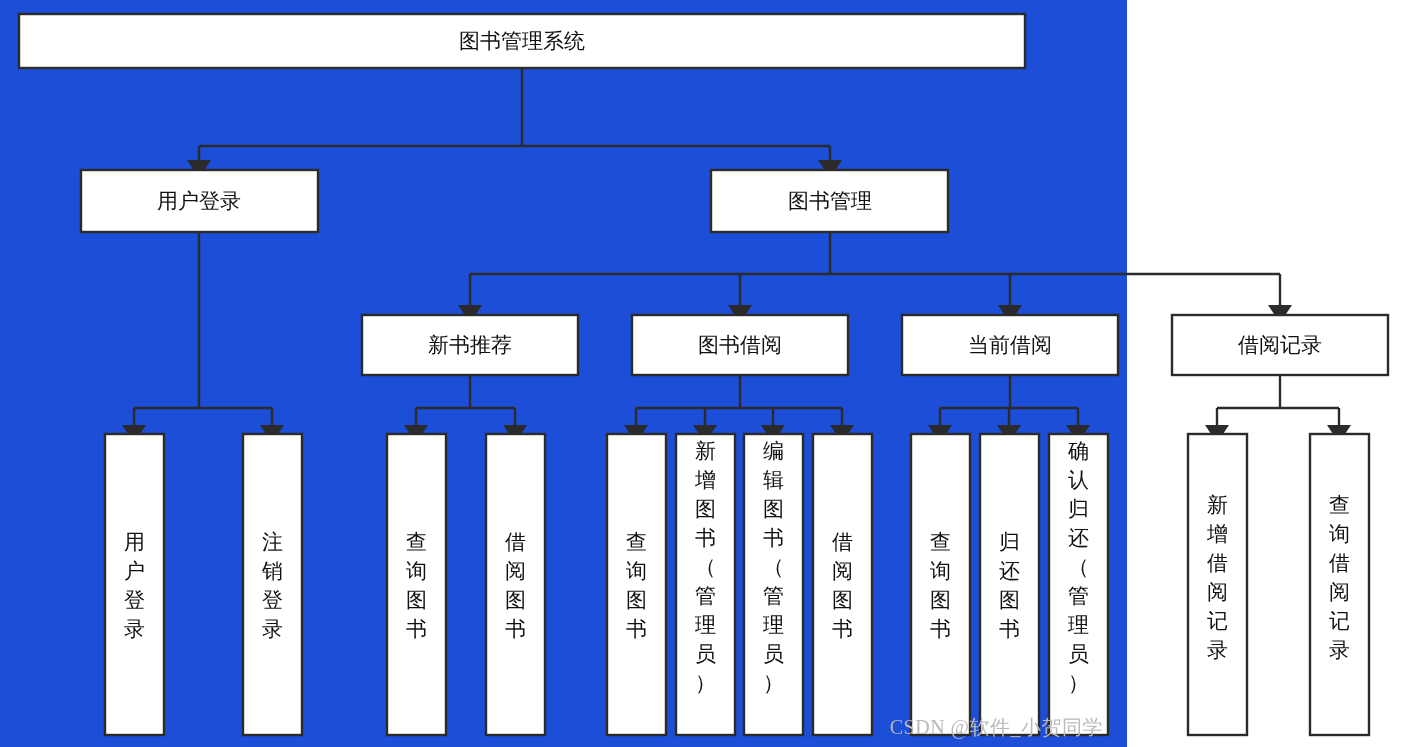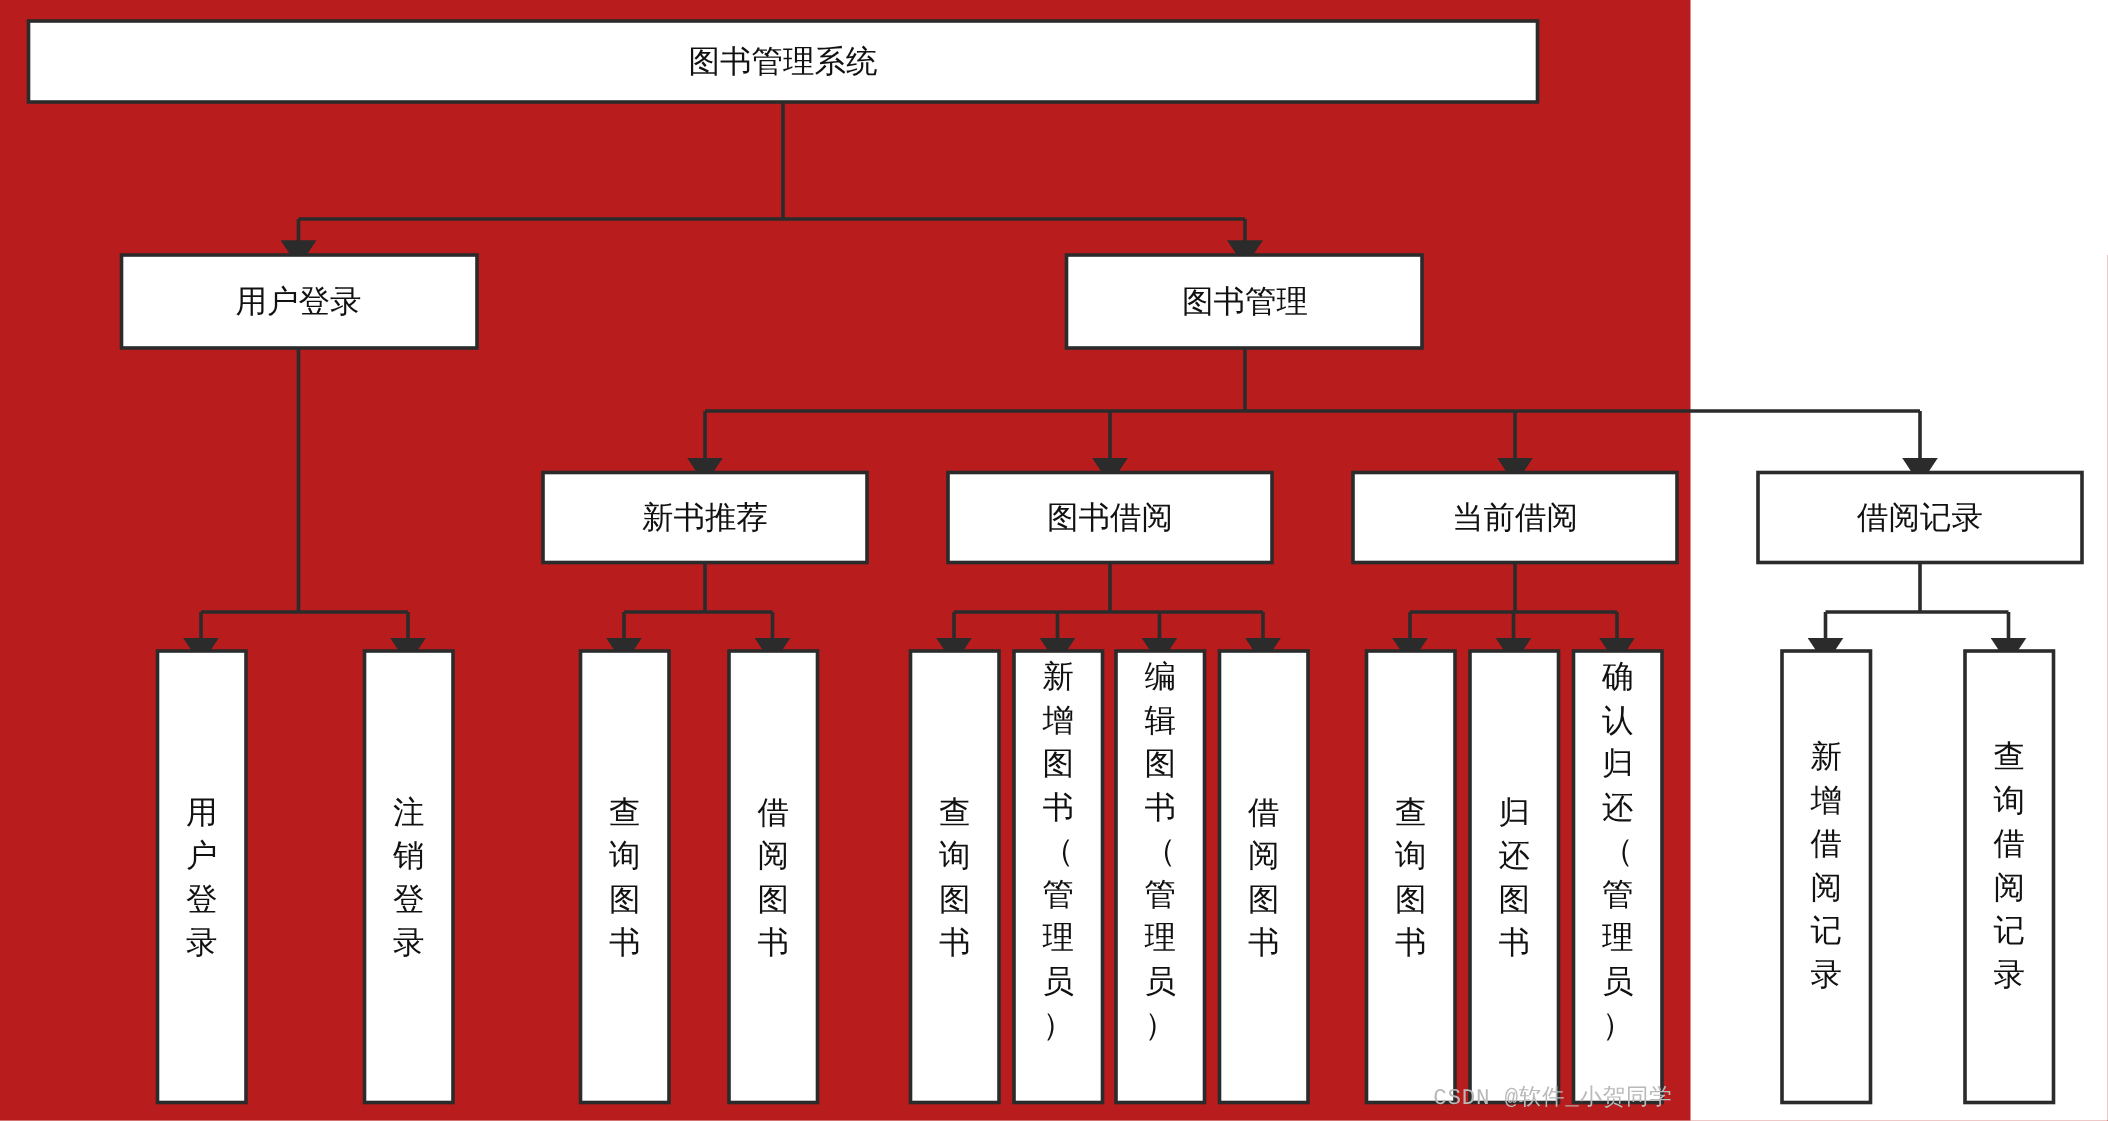--- a/index.html
+++ b/index.html
@@ -10,21 +10,21 @@
   body {
     width: 1405px;
     height: 747px;
     font-family: "DejaVu Sans", "Liberation Sans", sans-serif;
     overflow: hidden;
   }
   #diagram-root {
     position: relative;
     width: 1127px;
     height: 747px;
-    background: #b91c1c;
+    background: #1d4ed8;
   }
   svg#flow-svg {
     position: absolute;
     top: 0;
     left: 0;
     width: 1405px;
     height: 747px;
     display: block;
   }
   .node-rect {
@@ -46,24 +46,24 @@
     dominant-baseline: middle;
   }
   .node-label-v {
     font-family: "DejaVu Sans", "Liberation Sans", sans-serif;
     font-size: 21px;
     fill: #111111;
     text-anchor: middle;
   }
   .watermark {
     position: absolute;
-    right: 12px;
+    right: 24px;
     bottom: 6px;
-    font-family: Liberation Mono, monospace;
-    font-size: 15px;
+    font-family: Liberation Serif, serif;
+    font-size: 20px;
     color: #b9b9b9;
     letter-spacing: 0.5px;
     white-space: nowrap;
     pointer-events: none;
   }
 </style>
 </head>
 <body>
 
 <div id="diagram-root">

